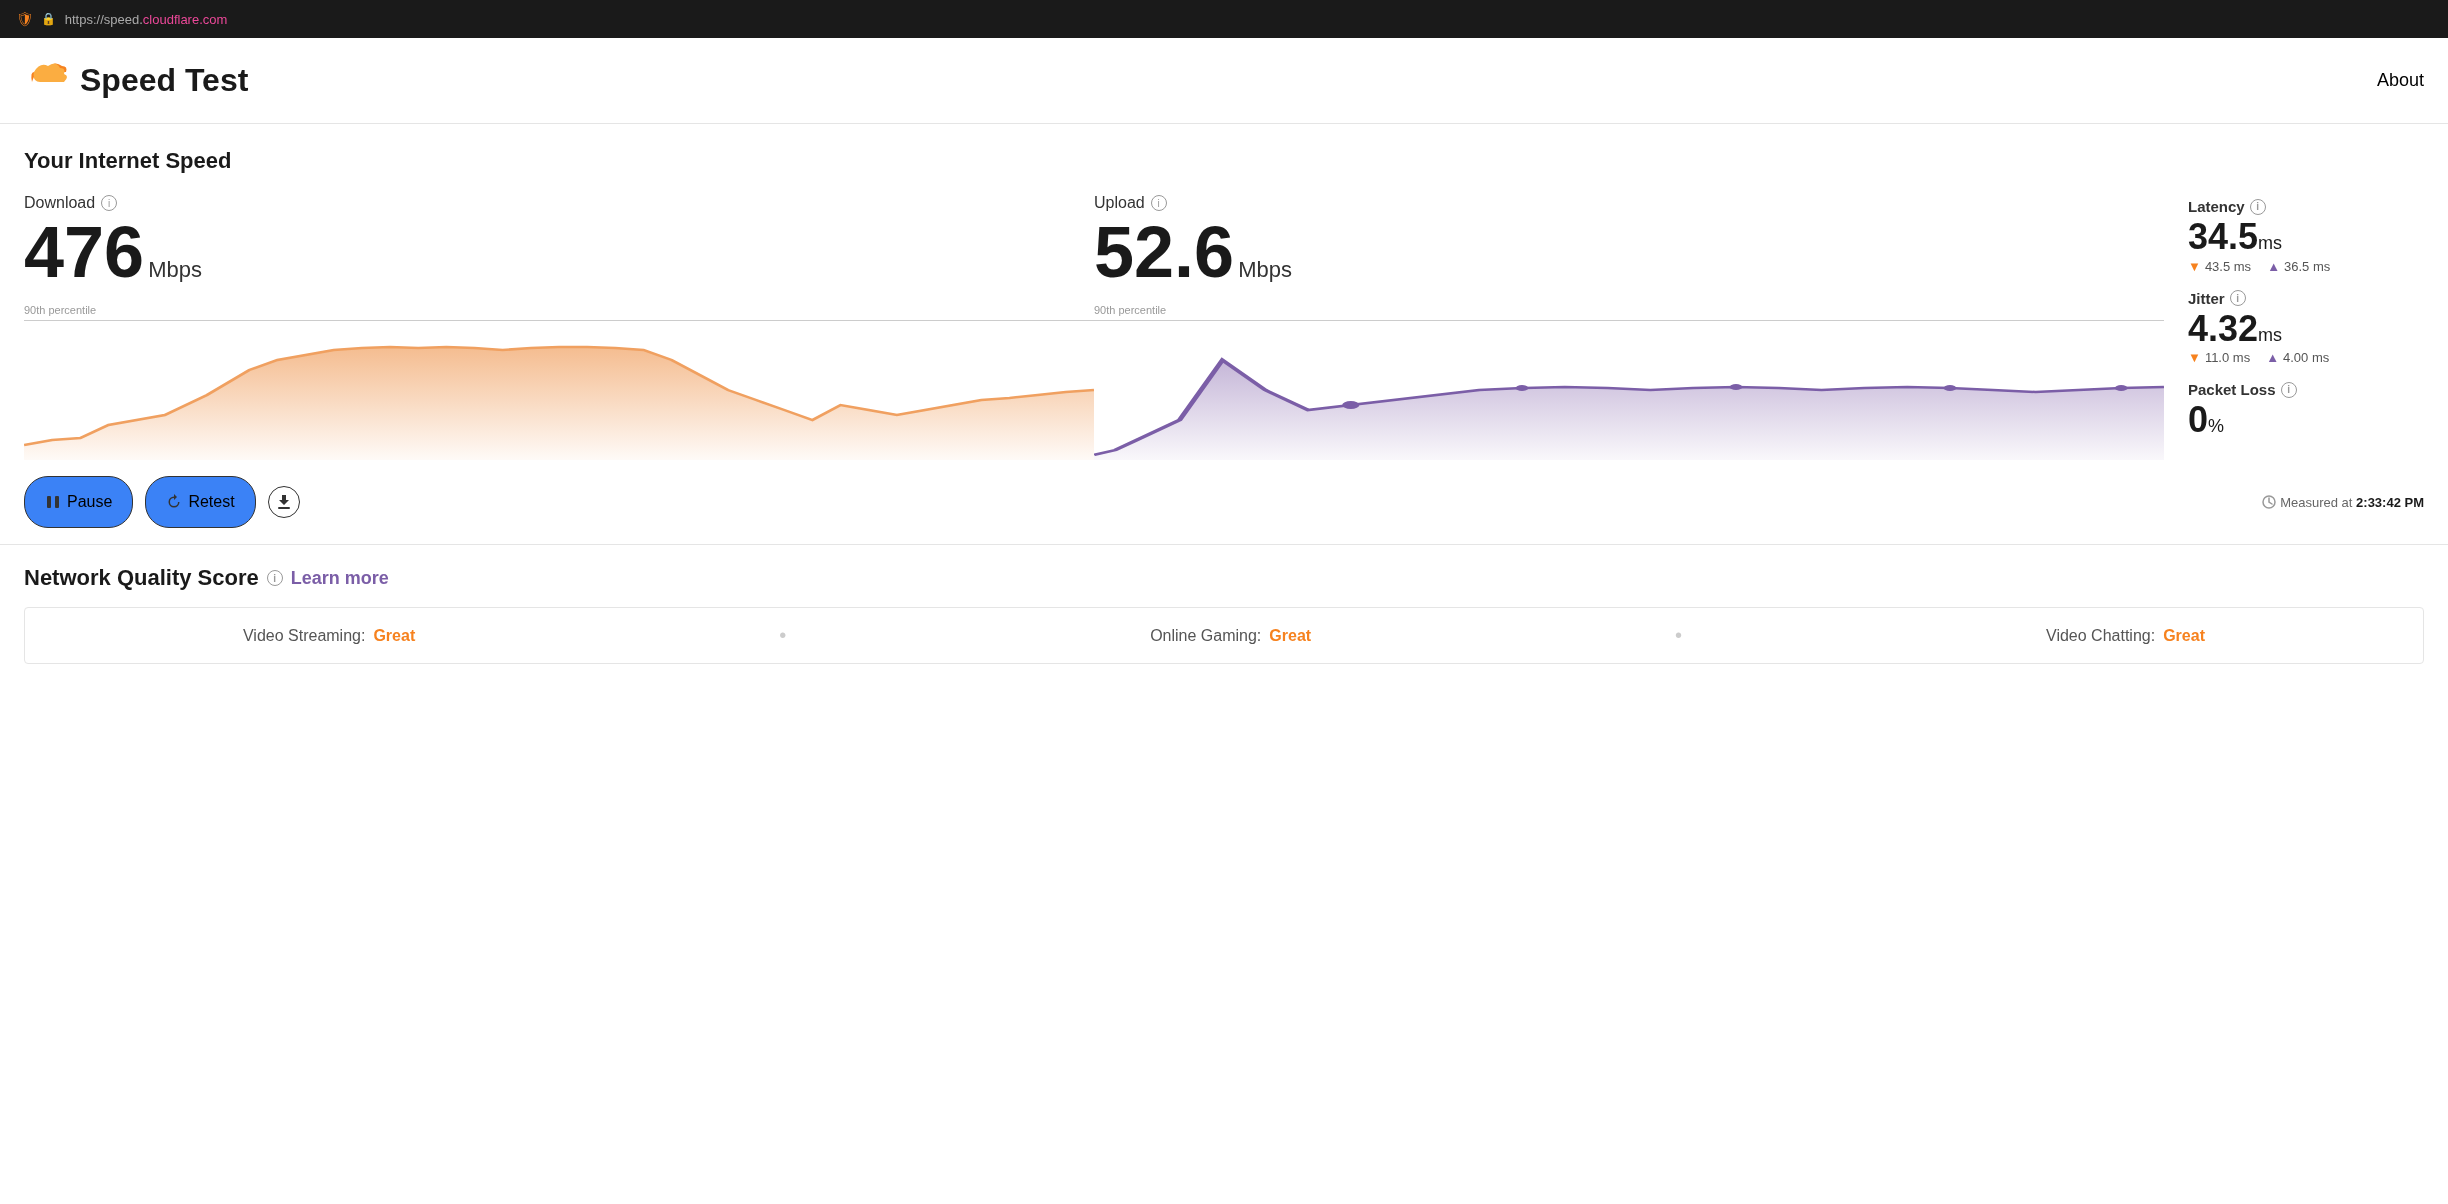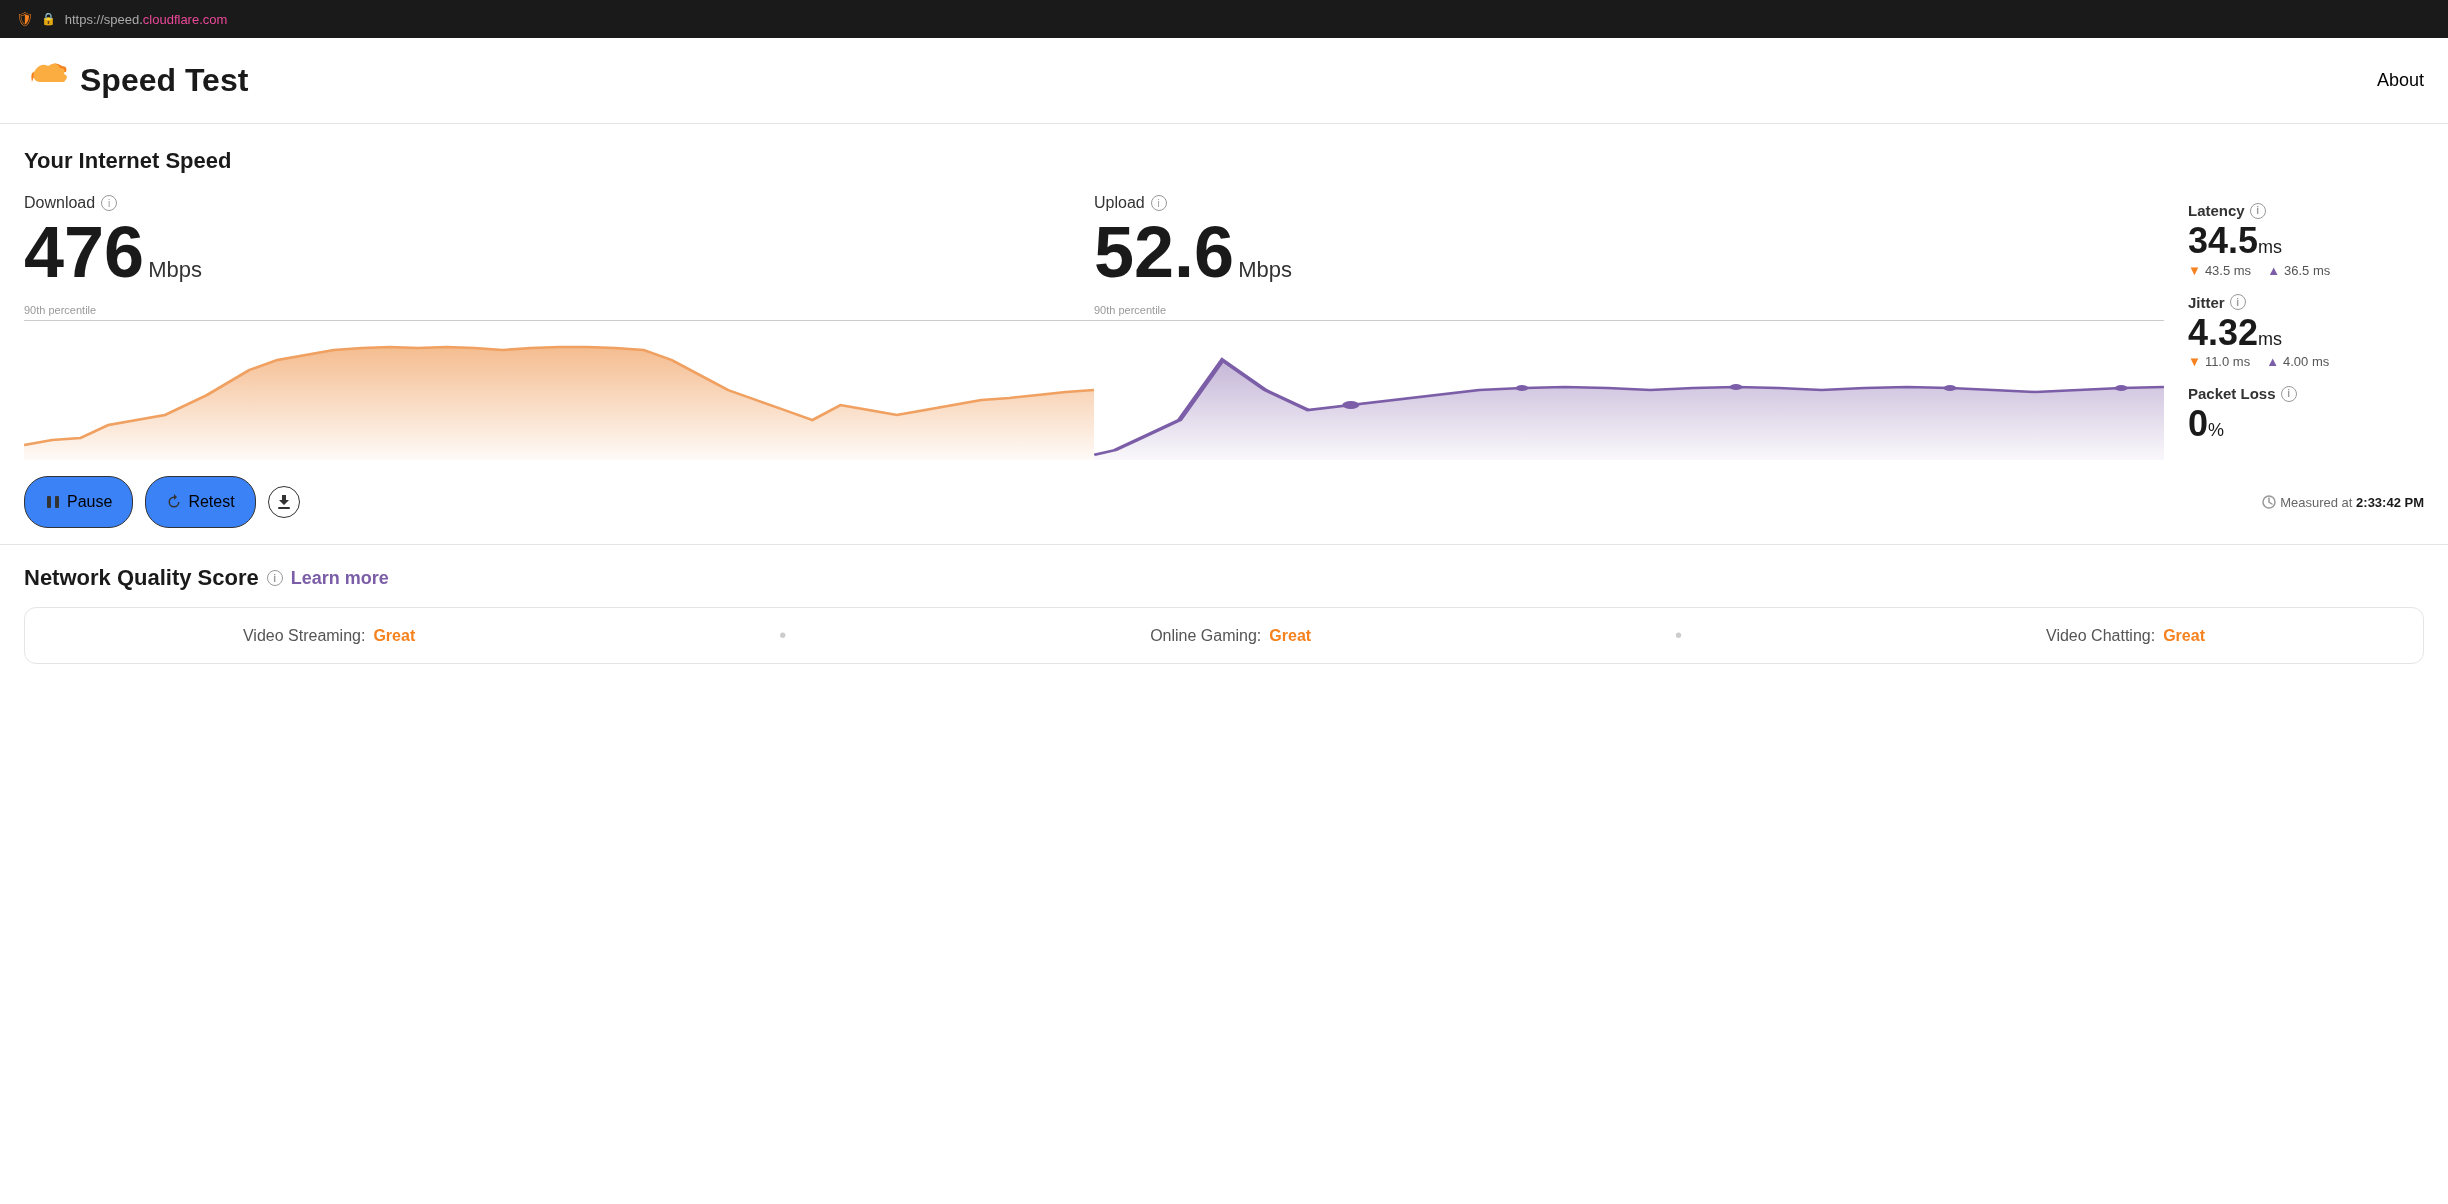--- a/index.html
+++ b/index.html
@@ -61,21 +61,21 @@
     .section-title {
       font-size: 22px;
       font-weight: 700;
       margin-bottom: 20px;
     }
 
     
     .metrics-row {
       display: flex;
       gap: 0;
-      align-items: flex-end;
+      align-items: center;
     }
 
     .metric-download {
       flex: 1;
       min-width: 0;
     }
     .metric-upload {
       flex: 1;
       min-width: 0;
     }
@@ -256,21 +256,21 @@
     .learn-more {
       font-size: 18px;
       color: #7b5ea7;
       text-decoration: none;
       cursor: pointer;
     }
 
     
     .quality-bar {
       border: 1px solid #e5e5e5;
-      border-radius: 12px;
+      border-radius: 4px;
       padding: 16px 36px;
       display: flex;
       align-items: center;
       justify-content: space-around;
       font-size: 16px;
       text-align: right;
     }
     .quality-item {
       display: flex;
       align-items: center;

